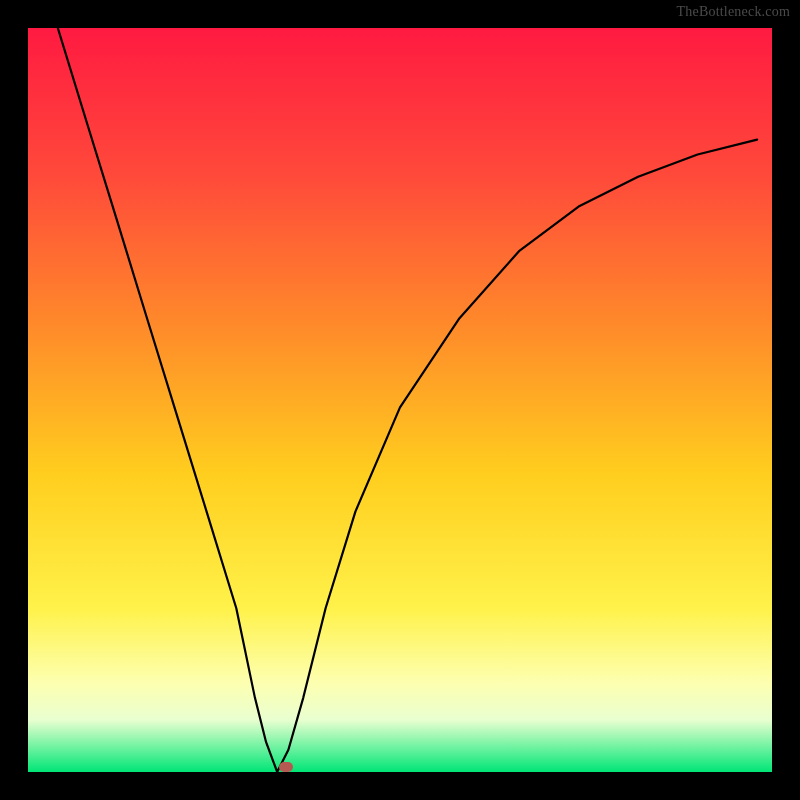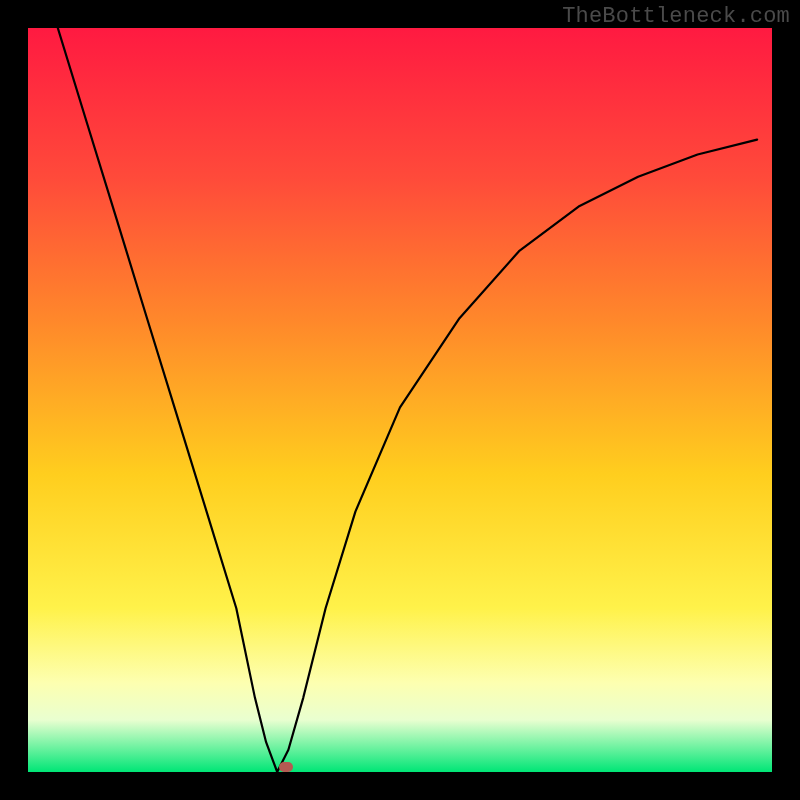--- a/index.html
+++ b/index.html
@@ -21,22 +21,22 @@
       #fdffb0 88%,
       #e9ffd0 93%,
       #00e676 100%);
   }
 
   .attribution {
     position: absolute;
     top: 4px;
     right: 10px;
     color: #4a4a4a;
-    font-size: 22px;
-    font-family: Liberation Mono, monospace;
+    font-size: 14px;
+    font-family: Liberation Serif, serif;
     letter-spacing: 0.2px;
   }
 
   svg.curve {
     position: absolute;
     left: 28px;
     top: 28px;
     width: 744px;
     height: 744px;
     pointer-events: none;

